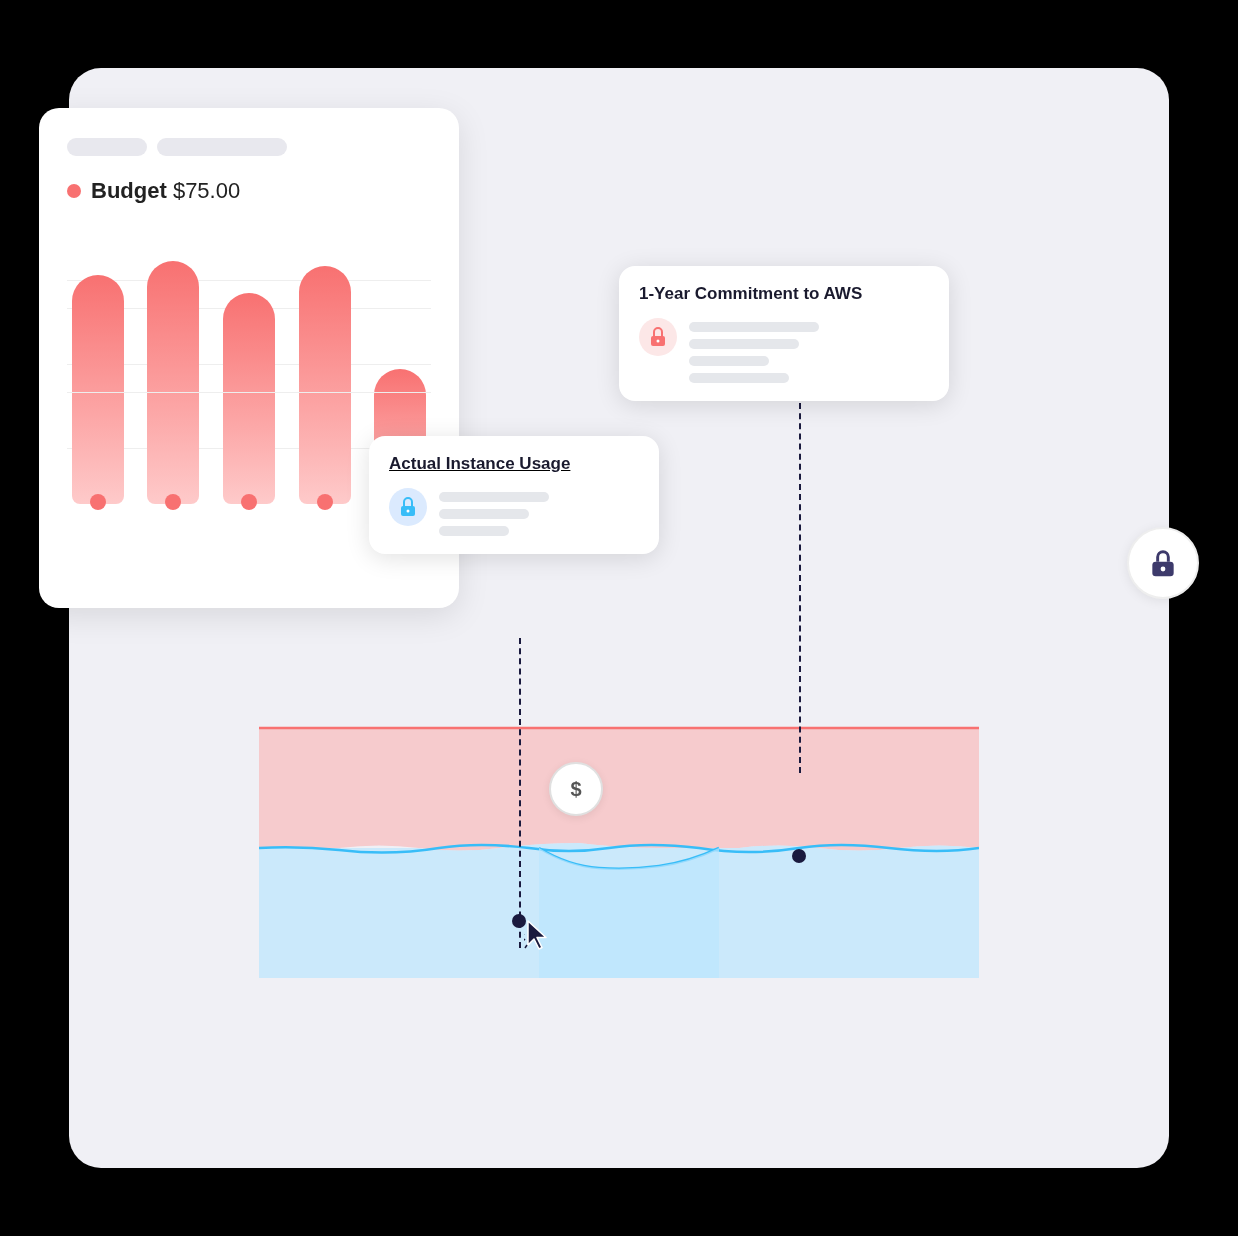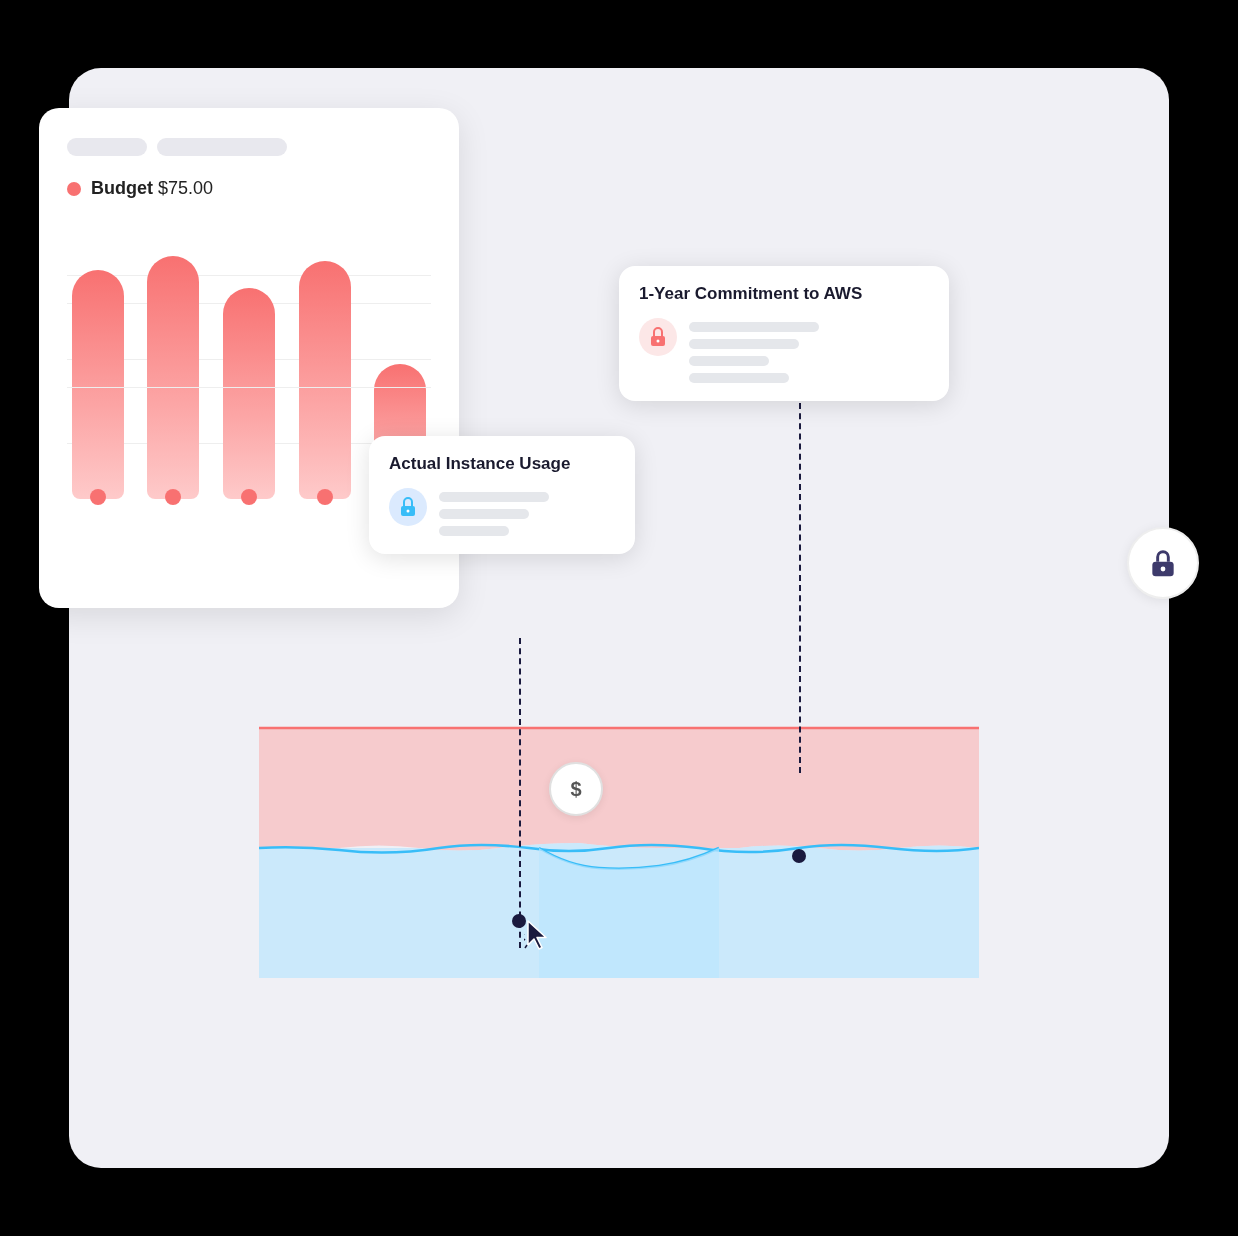--- a/index.html
+++ b/index.html
@@ -64,21 +64,21 @@
 
     .legend-dot {
       width: 14px;
       height: 14px;
       border-radius: 50%;
       background: #f87171;
       flex-shrink: 0;
     }
 
     .legend-text {
-      font-size: 18px;
+      font-size: 22px;
       color: #222;
     }
 
     .legend-text strong {
       font-weight: 700;
     }
 
     
     .bar-chart {
       display: flex;
@@ -203,21 +203,22 @@
     .tooltip-commitment {
       top: 30px;
       right: 80px;
       width: 330px;
     }
 
     
     .tooltip-usage {
       top: 200px;
       left: 160px;
-      width: 266px;
+      width: 290px;
+      text-decoration: underline;
     }
 
     
     .lock-circle {
       position: absolute;
       right: -30px;
       top: 45%;
       transform: translateY(-50%);
       width: 72px;
       height: 72px;

